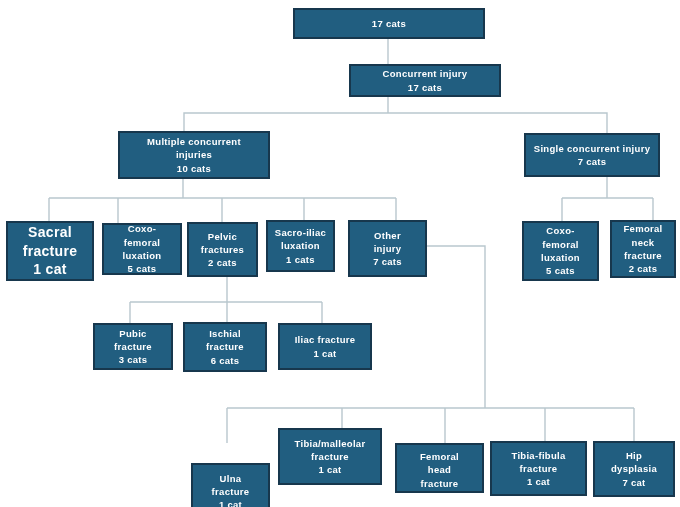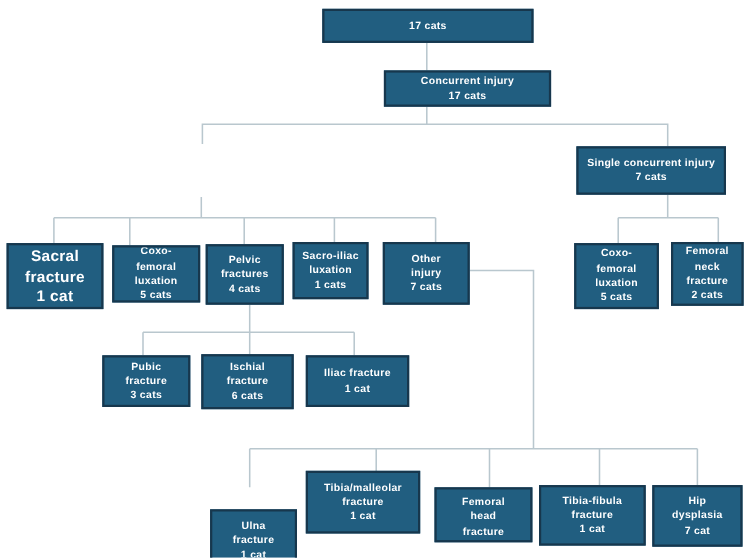--- a/index.html
+++ b/index.html
@@ -84,33 +84,36 @@
     <path d="M183 179 L183 198 M49 198 L396 198 M49 198 L49 221 M118 198 L118 223 M222 198 L222 222 M304 198 L304 220 M396 198 L396 220"></path>
     <path d="M607 177 L607 198 M562 198 L653 198 M562 198 L562 221 M653 198 L653 220"></path>
     <path d="M227 277 L227 302 M130 302 L322 302 M130 302 L130 323 M227 302 L227 322 M322 302 L322 323"></path>
     <path d="M427 246 L485 246 L485 408 M227 408 L634 408 M227 408 L227 443 M342 408 L342 441 M445 408 L445 443 M545 408 L545 441 M634 408 L634 441"></path>
   </svg>
 
   <div class="node" id="n-root">17 cats</div>
   <div class="node" id="n-concurrent">Concurrent injury
 17 cats</div>
 
+  <div class="node" id="n-multiple">Multiple concurrent
+injuries
+10 cats</div>
   <div class="node" id="n-single">Single concurrent injury
 7 cats</div>
 
   <div class="node big" id="n-sacral">Sacral
 fracture
 1 cat</div>
   <div class="node" id="n-coxo-multi">Coxo-
 femoral
 luxation
 5 cats</div>
   <div class="node" id="n-pelvic">Pelvic
 fractures
-4 cats</div>
+2 cats</div>
   <div class="node" id="n-sacro">Sacro-iliac
 luxation
 1 cats</div>
   <div class="node" id="n-other">Other
 injury
 7 cats</div>
 
   <div class="node" id="n-coxo-single">Coxo-
 femoral
 luxation

